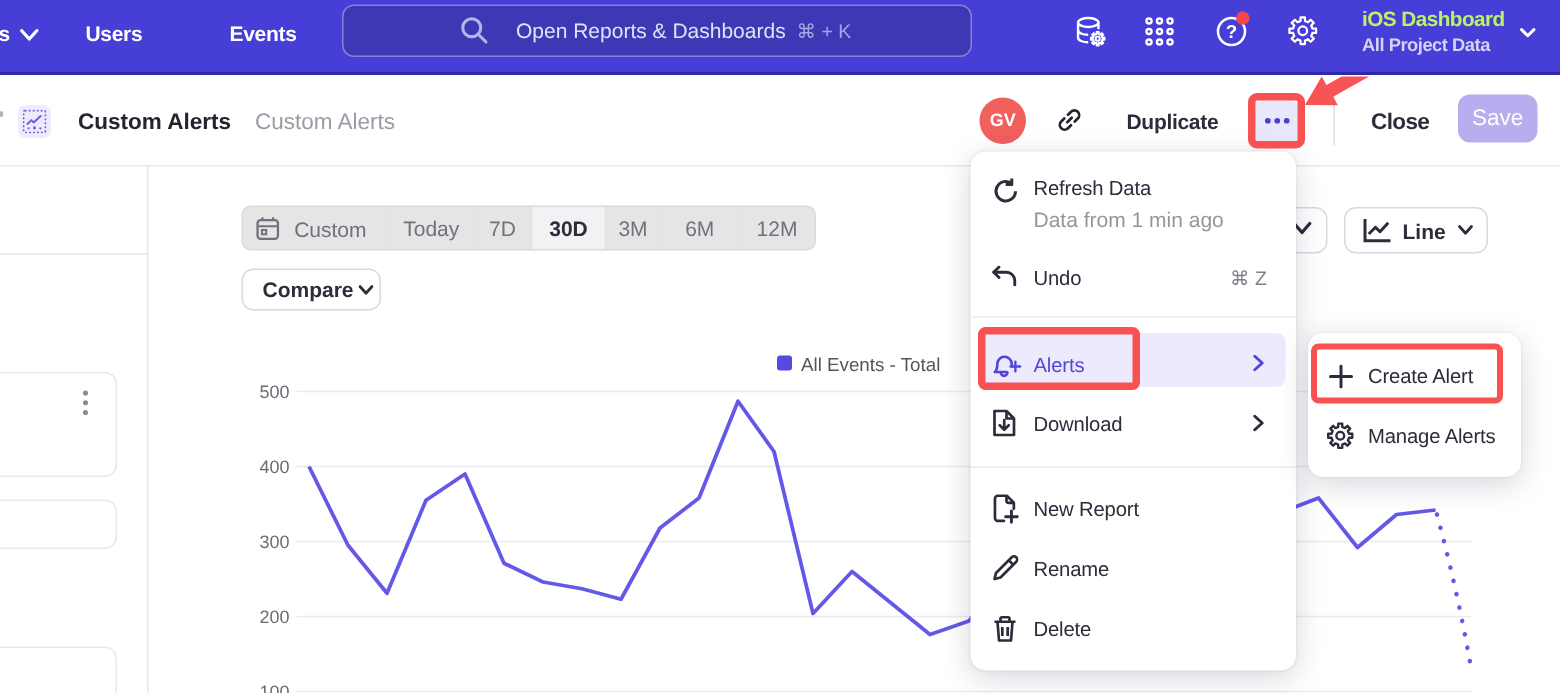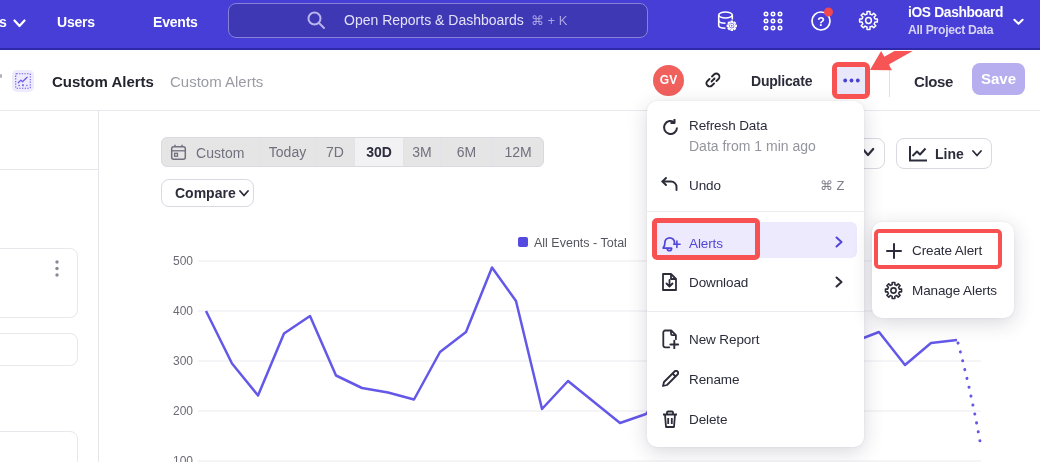--- a/index.html
+++ b/index.html
@@ -17,21 +17,21 @@
 
 #toolbar { left:0; top:50px; width:1040px; height:61px; background:#fff; border-bottom:1px solid #e8e8ed; }
 #reporticon { position:absolute; left:12px; top:20px; width:22px; height:22px; background:#eeecfc; border-radius:5px; }
 #title1 { position:absolute; left:52px; top:23px; font-size:15px; font-weight:700; color:#24242e; }
 #title2 { position:absolute; left:170px; top:23px; font-size:15px; color:#9b9ba5; }
 #avatar { position:absolute; left:653px; top:15px; width:31px; height:31px; border-radius:50%; background:#f0605d; color:#fff; font-size:12px; font-weight:700; text-align:center; line-height:31px; }
 #duplicate { position:absolute; left:751px; top:23px; font-size:14px; font-weight:700; letter-spacing:-0.2px; color:#2c2c3b; }
 #dotsbtn { position:absolute; left:837px; top:17px; width:28px; height:28px; background:#e9e7fa; border-radius:4px; }
 #hdrdiv { position:absolute; left:889px; top:14px; width:1px; height:33px; background:#dfdfe5; }
 #closetxt { position:absolute; left:914px; top:23px; font-size:15px; font-weight:700; letter-spacing:-0.4px; color:#2c2c3b; }
-#savebtn { position:absolute; left:972px; top:13px; width:53px; height:32px; background:#b6aeee; border-radius:8px; color:#fff; font-size:15px; font-weight:700; text-align:center; line-height:32px; }
+#savebtn { position:absolute; left:972px; top:13px; width:53px; height:32px; background:#b6aeee; border-radius:8px; color:#fff; font-size:15px; font-weight:400; text-align:center; line-height:32px; }
 
 
 #sidebar-vline { left:98px; top:111px; width:1px; height:351px; background:#e6e6ea; }
 #sidebar-hline { left:0; top:169px; width:98px; height:1px; background:#e6e6ea; }
 .sidecard { position:absolute; left:-20px; background:#fff; border:1px solid #e8e8ec; border-radius:8px; width:98px; }
 
 
 #seg { left:161px; top:137px; height:30px; border:1px solid #d9d9e0; border-radius:6px; display:flex; background:#e5e5e5; }
 #seg .s { height:28px; line-height:28px; font-size:14px; color:#70707e; text-align:center; border-right:1px solid #e2e2e8; }
 #seg .s:last-child { border-right:none; }
@@ -169,21 +169,21 @@
   <svg class="abs" style="left:810px;top:4px;" width="26" height="28" viewBox="0 0 26 28">
     <circle cx="11" cy="17" r="9" fill="none" stroke="#fff" stroke-width="1.7"></circle>
     <text x="11" y="21.5" font-size="12.5" font-weight="700" fill="#fff" text-anchor="middle" font-family="Liberation Sans">?</text>
     <circle cx="18.5" cy="8" r="4.5" fill="#f0484d"></circle>
   </svg>
 
   <svg class="abs" style="left:858px;top:10px;" width="21" height="21" viewBox="0 0 24 24" fill="none" stroke="#fff" stroke-width="1.7" stroke-linejoin="round">
     <circle cx="12" cy="12" r="3.3"></circle>
     <path d="M10.31,1.84 L13.69,1.84 L13.70,4.59 L16.04,5.56 L17.99,3.62 L20.38,6.01 L18.44,7.96 L19.41,10.30 L22.16,10.31 L22.16,13.69 L19.41,13.70 L18.44,16.04 L20.38,17.99 L17.99,20.38 L16.04,18.44 L13.70,19.41 L13.69,22.16 L10.31,22.16 L10.30,19.41 L7.96,18.44 L6.01,20.38 L3.62,17.99 L5.56,16.04 L4.59,13.70 L1.84,13.69 L1.84,10.31 L4.59,10.30 L5.56,7.96 L3.62,6.01 L6.01,3.62 L7.96,5.56 L10.30,4.59 Z"></path>
   </svg>
-  <div class="abs" style="left:908px;top:5px;font-size:13.8px;font-weight:700;letter-spacing:-0.35px;color:#ffffff;">iOS Dashboard</div>
+  <div class="abs" style="left:908px;top:5px;font-size:13.8px;font-weight:700;letter-spacing:-0.35px;color:#bef264;">iOS Dashboard</div>
   <div class="abs" style="left:908px;top:23px;font-size:12.2px;font-weight:700;letter-spacing:-0.3px;color:#d6d3f4;">All Project Data</div>
   <svg class="abs" style="left:1013px;top:18px;" width="11" height="8" viewBox="0 0 12 8">
       <path d="M1.5 1.5 L6 6 L10.5 1.5" fill="none" stroke="#fff" stroke-width="2.2" stroke-linecap="round" stroke-linejoin="round"></path>
     </svg>
 </div>
 
 <div class="abs" id="toolbar">
   <div id="reporticon"></div>
   <div class="abs" style="left:0;top:23.5px;width:1.5px;height:4.5px;background:#b0b0ba;border-radius:1px;"></div>
   <svg class="abs" style="left:15px;top:23px;" width="16" height="16" viewBox="0 0 16 16">

